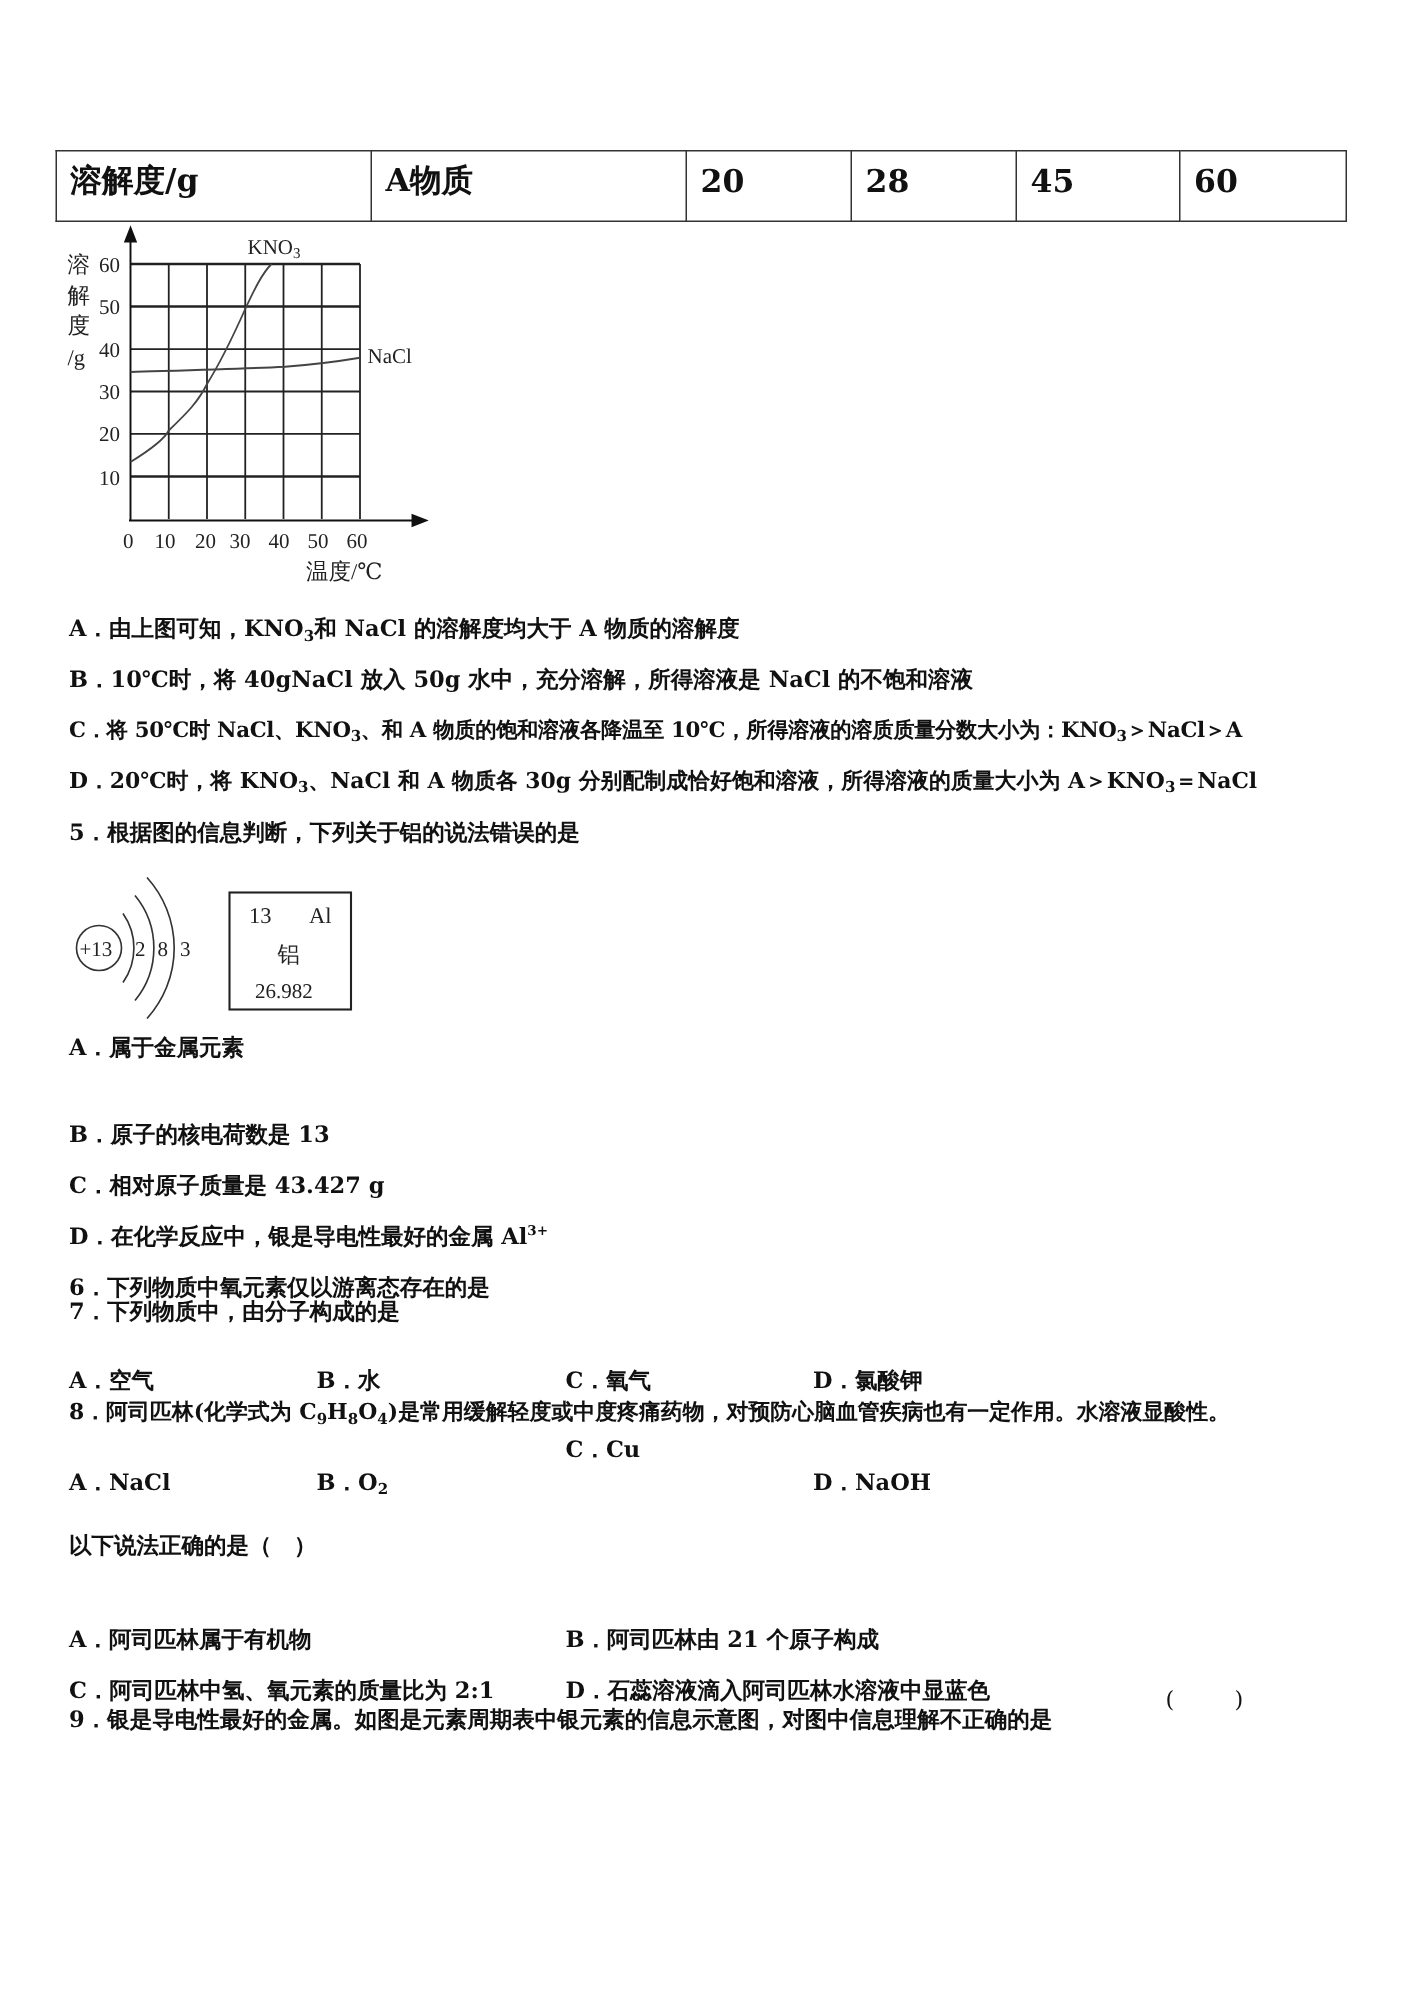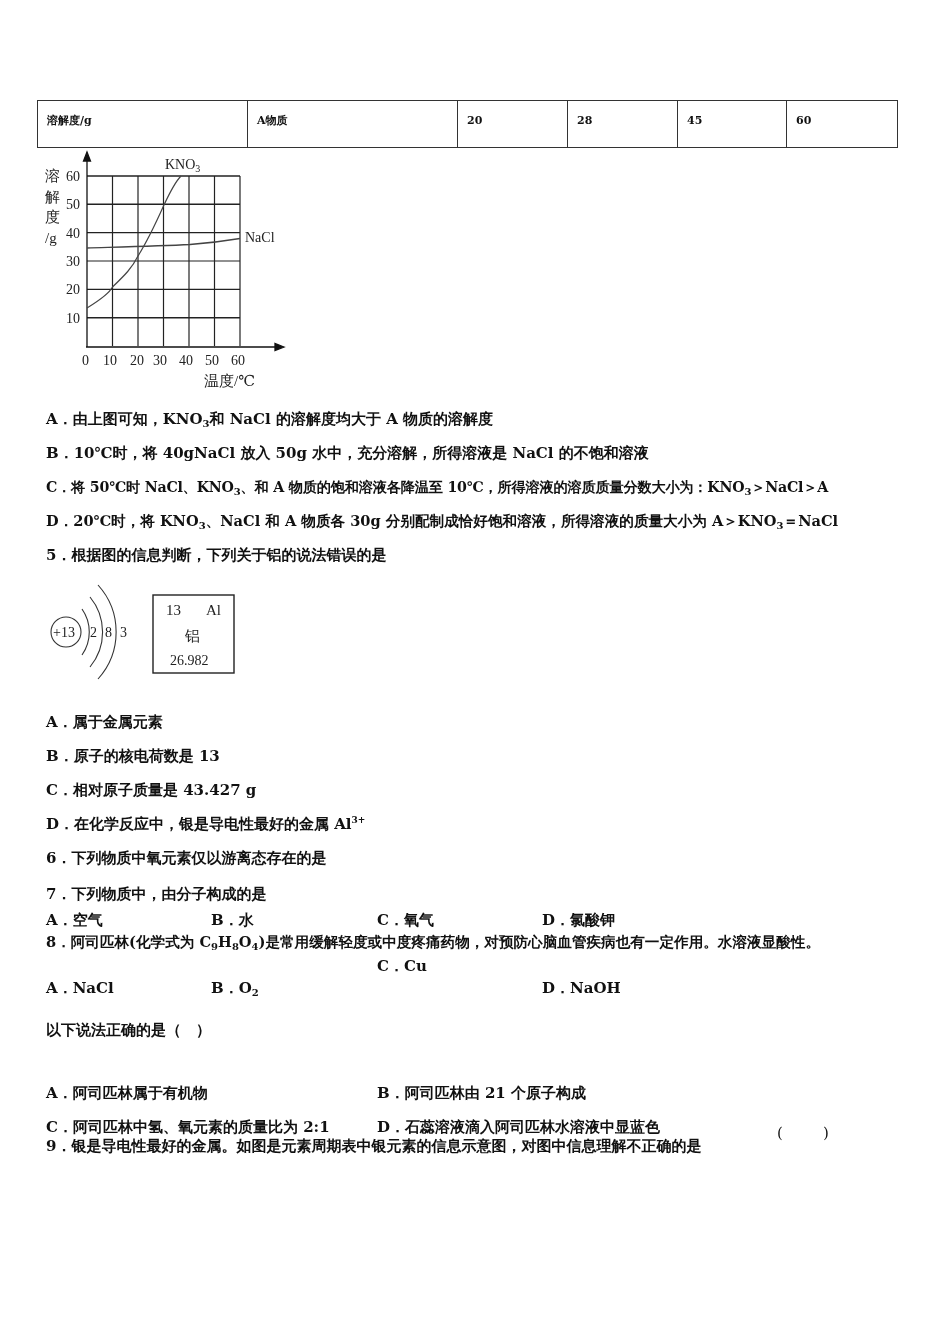--- a/index.html
+++ b/index.html
@@ -7,21 +7,21 @@
          font-family: "DejaVu Serif", "Liberation Serif", serif; color: #111; }
   .abs { position: absolute; }
   .line { position: absolute; left: 46px; font-size: 15px; font-weight: bold; white-space: nowrap; line-height: 20px; }
   .line sub { font-size: 10px; vertical-align: -3px; line-height: 0; }
   .line sup { font-size: 9px; vertical-align: 6px; line-height: 0; }
   .opt { position: absolute; font-size: 15px; font-weight: bold; white-space: nowrap; line-height: 20px; margin-top: 28px; }
   .opt sub { font-size: 10px; vertical-align: -3px; line-height: 0; }
 
   table.sol { position: absolute; left: 37px; top: 100px; width: 860px; height: 47px;
               border-collapse: collapse; table-layout: fixed; }
-  table.sol td { border: 1.5px solid #333; font-size: 11px; font-weight: bold; padding: 0 4px 8px 9px;
+  table.sol td { border: 1.5px solid #333; font-size: 21px; font-weight: bold; padding: 0 4px 8px 9px;
                  vertical-align: middle; white-space: nowrap; }
   table.sol tr { height: 47px; }
 
   .chart-svg text { font-family: "Liberation Serif", "DejaVu Serif", serif; }
   .atom-svg text { font-family: "Liberation Serif", "DejaVu Serif", serif; }
 </style>
 </head>
 <body>
 
 <table class="sol">
@@ -120,32 +120,32 @@
   <text x="65" y="62" font-size="14" fill="#222">8</text>
   <text x="80" y="62" font-size="14" fill="#222">3</text>
 
   <rect x="113" y="20" width="81" height="78" fill="none" stroke="#222" stroke-width="1.4"></rect>
   <text x="126" y="40" font-size="15" fill="#222">13</text>
   <text x="166" y="40" font-size="15" fill="#222">Al</text>
   <text x="145" y="66" font-size="15" fill="#222" font-family="DejaVu Sans, sans-serif">铝</text>
   <text x="130" y="90" font-size="14" fill="#222">26.982</text>
 </svg>
 
-<div class="line" style="top:712px">A．属于金属元素</div>
+<div class="line" style="top:688px">A．属于金属元素</div>
 <div class="line" style="top:746px">B．原子的核电荷数是 13</div>
 <div class="line" style="top:780px">C．相对原子质量是 43.427 g</div>
 <div class="line" style="top:814px"><span>D．在化学反应中，银是导电性最好的金属 Al</span><sup>3+</sup></div>
 
 <div class="line" style="top:848px">6．下列物质中氧元素仅以游离态存在的是</div>
 <div class="opt" style="left:46px;top:882px">A．空气</div>
 <div class="opt" style="left:211px;top:882px">B．水</div>
 <div class="opt" style="left:377px;top:882px">C．氧气</div>
 <div class="opt" style="left:542px;top:882px">D．氯酸钾</div>
 
-<div class="line" style="top:884px">7．下列物质中，由分子构成的是</div>
+<div class="line" style="top:864px">7．下列物质中，由分子构成的是</div>
 <div class="opt" style="left:46px;top:950px">A．NaCl</div>
 <div class="opt" style="left:211px;top:950px"><span>B．O</span><sub>2</sub></div>
 <div class="opt" style="left:377px;top:928px">C．Cu</div>
 <div class="opt" style="left:542px;top:950px">D．NaOH</div>
 
 <div class="line" style="top:932px; font-size:14.6px"><span>8．阿司匹林(化学式为 C</span><sub>9</sub><span>H</span><sub>8</sub><span>O</span><sub>4</sub><span>)是常用缓解轻度或中度疼痛药物，对预防心脑血管疾病也有一定作用。水溶液显酸性。</span></div>
 <div class="line" style="top:1020px">以下说法正确的是（　）</div>
 <div class="opt" style="left:46px;top:1055px">A．阿司匹林属于有机物</div>
 <div class="opt" style="left:377px;top:1055px">B．阿司匹林由 21 个原子构成</div>
 <div class="opt" style="left:46px;top:1089px">C．阿司匹林中氢、氧元素的质量比为 2:1</div>

